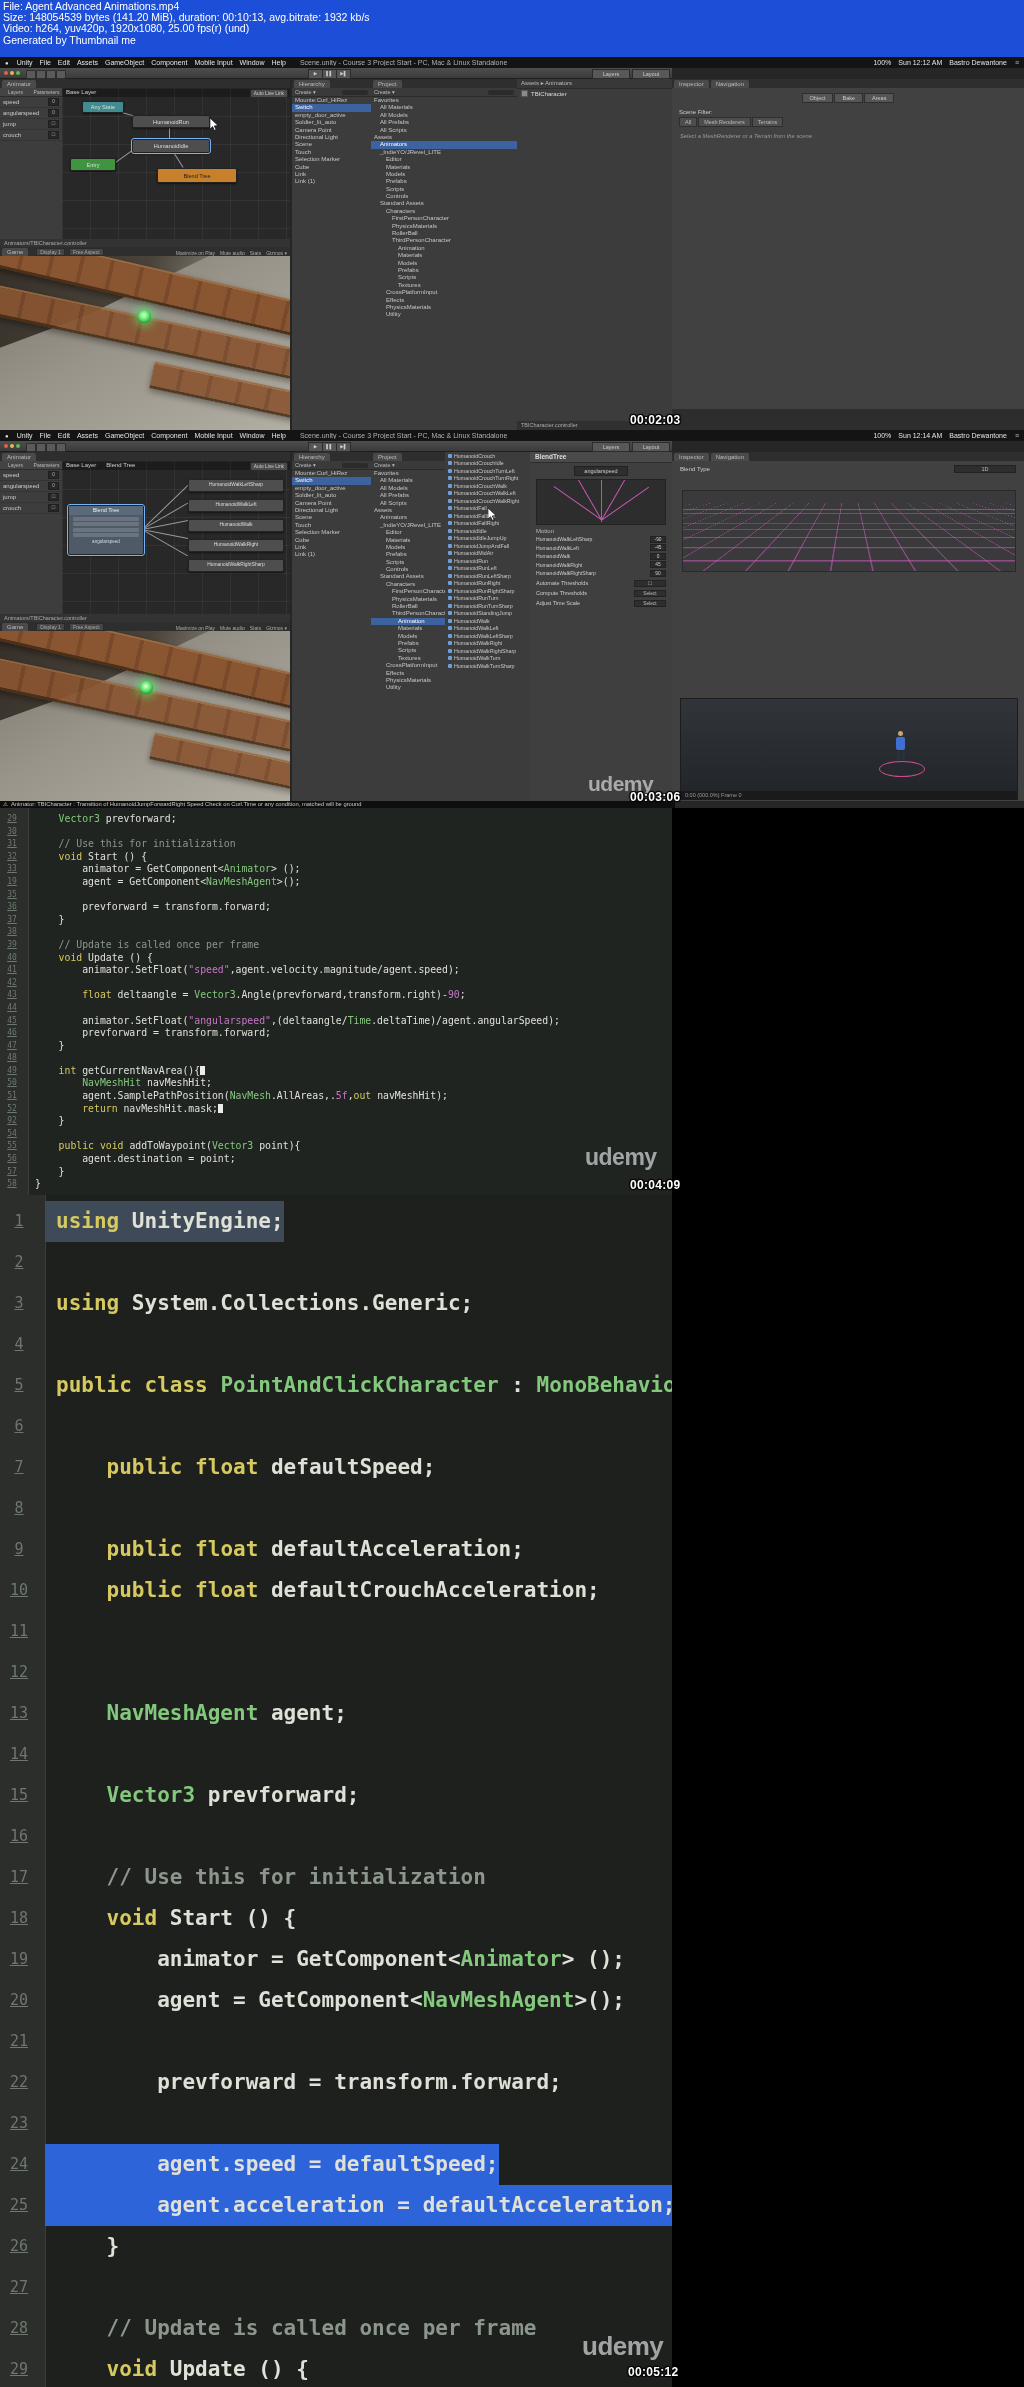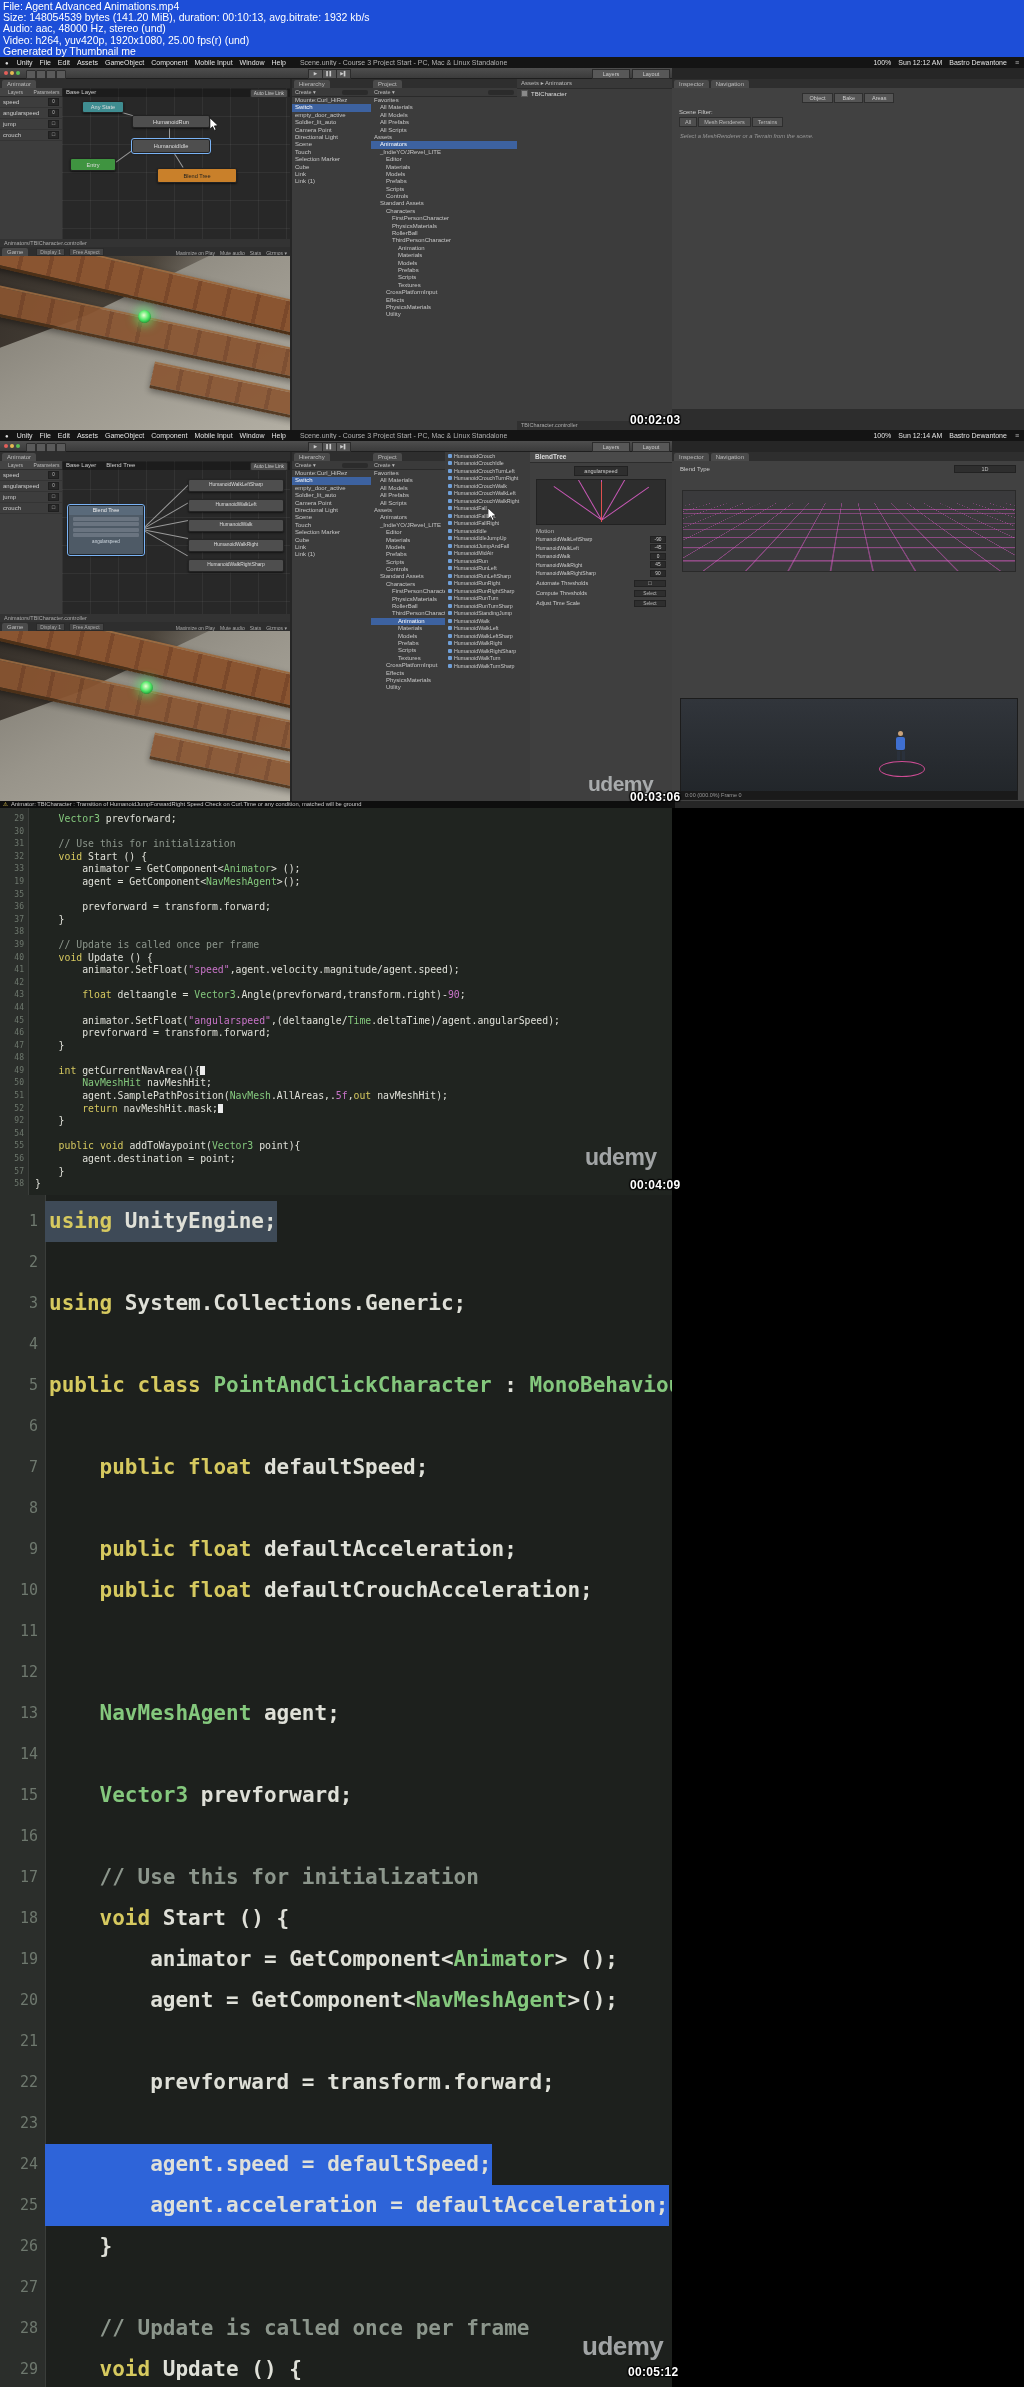--- a/index.html
+++ b/index.html
@@ -121,28 +121,28 @@
 
   
   .constrip{position:absolute;background:#0e0e0e;color:#c9c9c9;font-size:5.8px;line-height:7px;display:flex;gap:3px;align-items:center;padding-left:3px;white-space:nowrap;overflow:hidden;}
   .cicon{color:#e6c84d;font-size:5.5px;}
 
   
   .codewrap{position:absolute;background:#202420;overflow:hidden;}
   .c3{background:linear-gradient(90deg,#2b2e2b 0 28px,#3a3d3a 28px 29px,#202420 29px);padding-top:5px;}
   .c4{background:linear-gradient(90deg,#2b2e2b 0 45px,#3a3d3a 45px 46px,#1d201d 46px);padding-top:6px;}
   .cl{display:flex;}
-  .ln{flex:none;text-align:right;color:#6e786e;font-family:"DejaVu Sans Mono",monospace;}
+  .ln{flex:none;text-align:center;color:#6e786e;font-family:"DejaVu Sans Mono",monospace;text-decoration:underline;}
   .ct{flex:none;white-space:pre;font-family:"DejaVu Sans Mono",monospace;color:var(--pl,#dfe0d8);}
   .c3 .cl{height:12.6px;line-height:12.6px;}
   .c3 .ln{width:24px;padding-right:4px;font-size:8px;}
   .c3 .ct{padding-left:7px;font-size:9.8px;}
   .c4 .cl{height:41px;line-height:41px;}
   .c4 .ln{width:38px;padding-right:7px;font-size:15px;}
-  .c4 .ct{padding-left:4px;font-size:21px;font-weight:bold;}
+  .c4 .ct{padding-left:11px;font-size:21px;font-weight:bold;}
   .tk-k{color:var(--kw,#d6c95f);}
   .tk-t{color:var(--ty,#84c87d);}
   .tk-s{color:var(--st,#c874c8);}
   .tk-c{color:var(--cm,#8c968c);}
   .tk-p{color:inherit;}
   .ct.sel{background:var(--selcode,#2e64d9);}
   .ct.sel2{background:#3e4a57;}
   .cursor{display:inline-block;width:.5em;height:.92em;background:#ebebeb;vertical-align:-0.12em;}
 
   
@@ -151,21 +151,20 @@
   .mcursor{position:absolute;z-index:8;}
 </style>
 </head>
 <body>
 
 <div class="page">
 
   <div class="header">
     <div>File: Agent Advanced Animations.mp4</div>
     <div>Size: 148054539 bytes (141.20 MiB), duration: 00:10:13, avg.bitrate: 1932 kb/s</div>
-    <div>Audio: aac, 48000 Hz, stereo (und)</div>
     <div>Video: h264, yuv420p, 1920x1080, 25.00 fps(r) (und)</div>
     <div>Generated by Thumbnail me</div>
   </div>
 
   <section class="frame" id="f1">
     <div class="menubar" style="left:0;top:0;width:1024px;height:11px;">
       <span class="appleglyph">●</span>
       <div class="menus">
           <div class="li">Unity</div>
           <div class="li">File</div>

